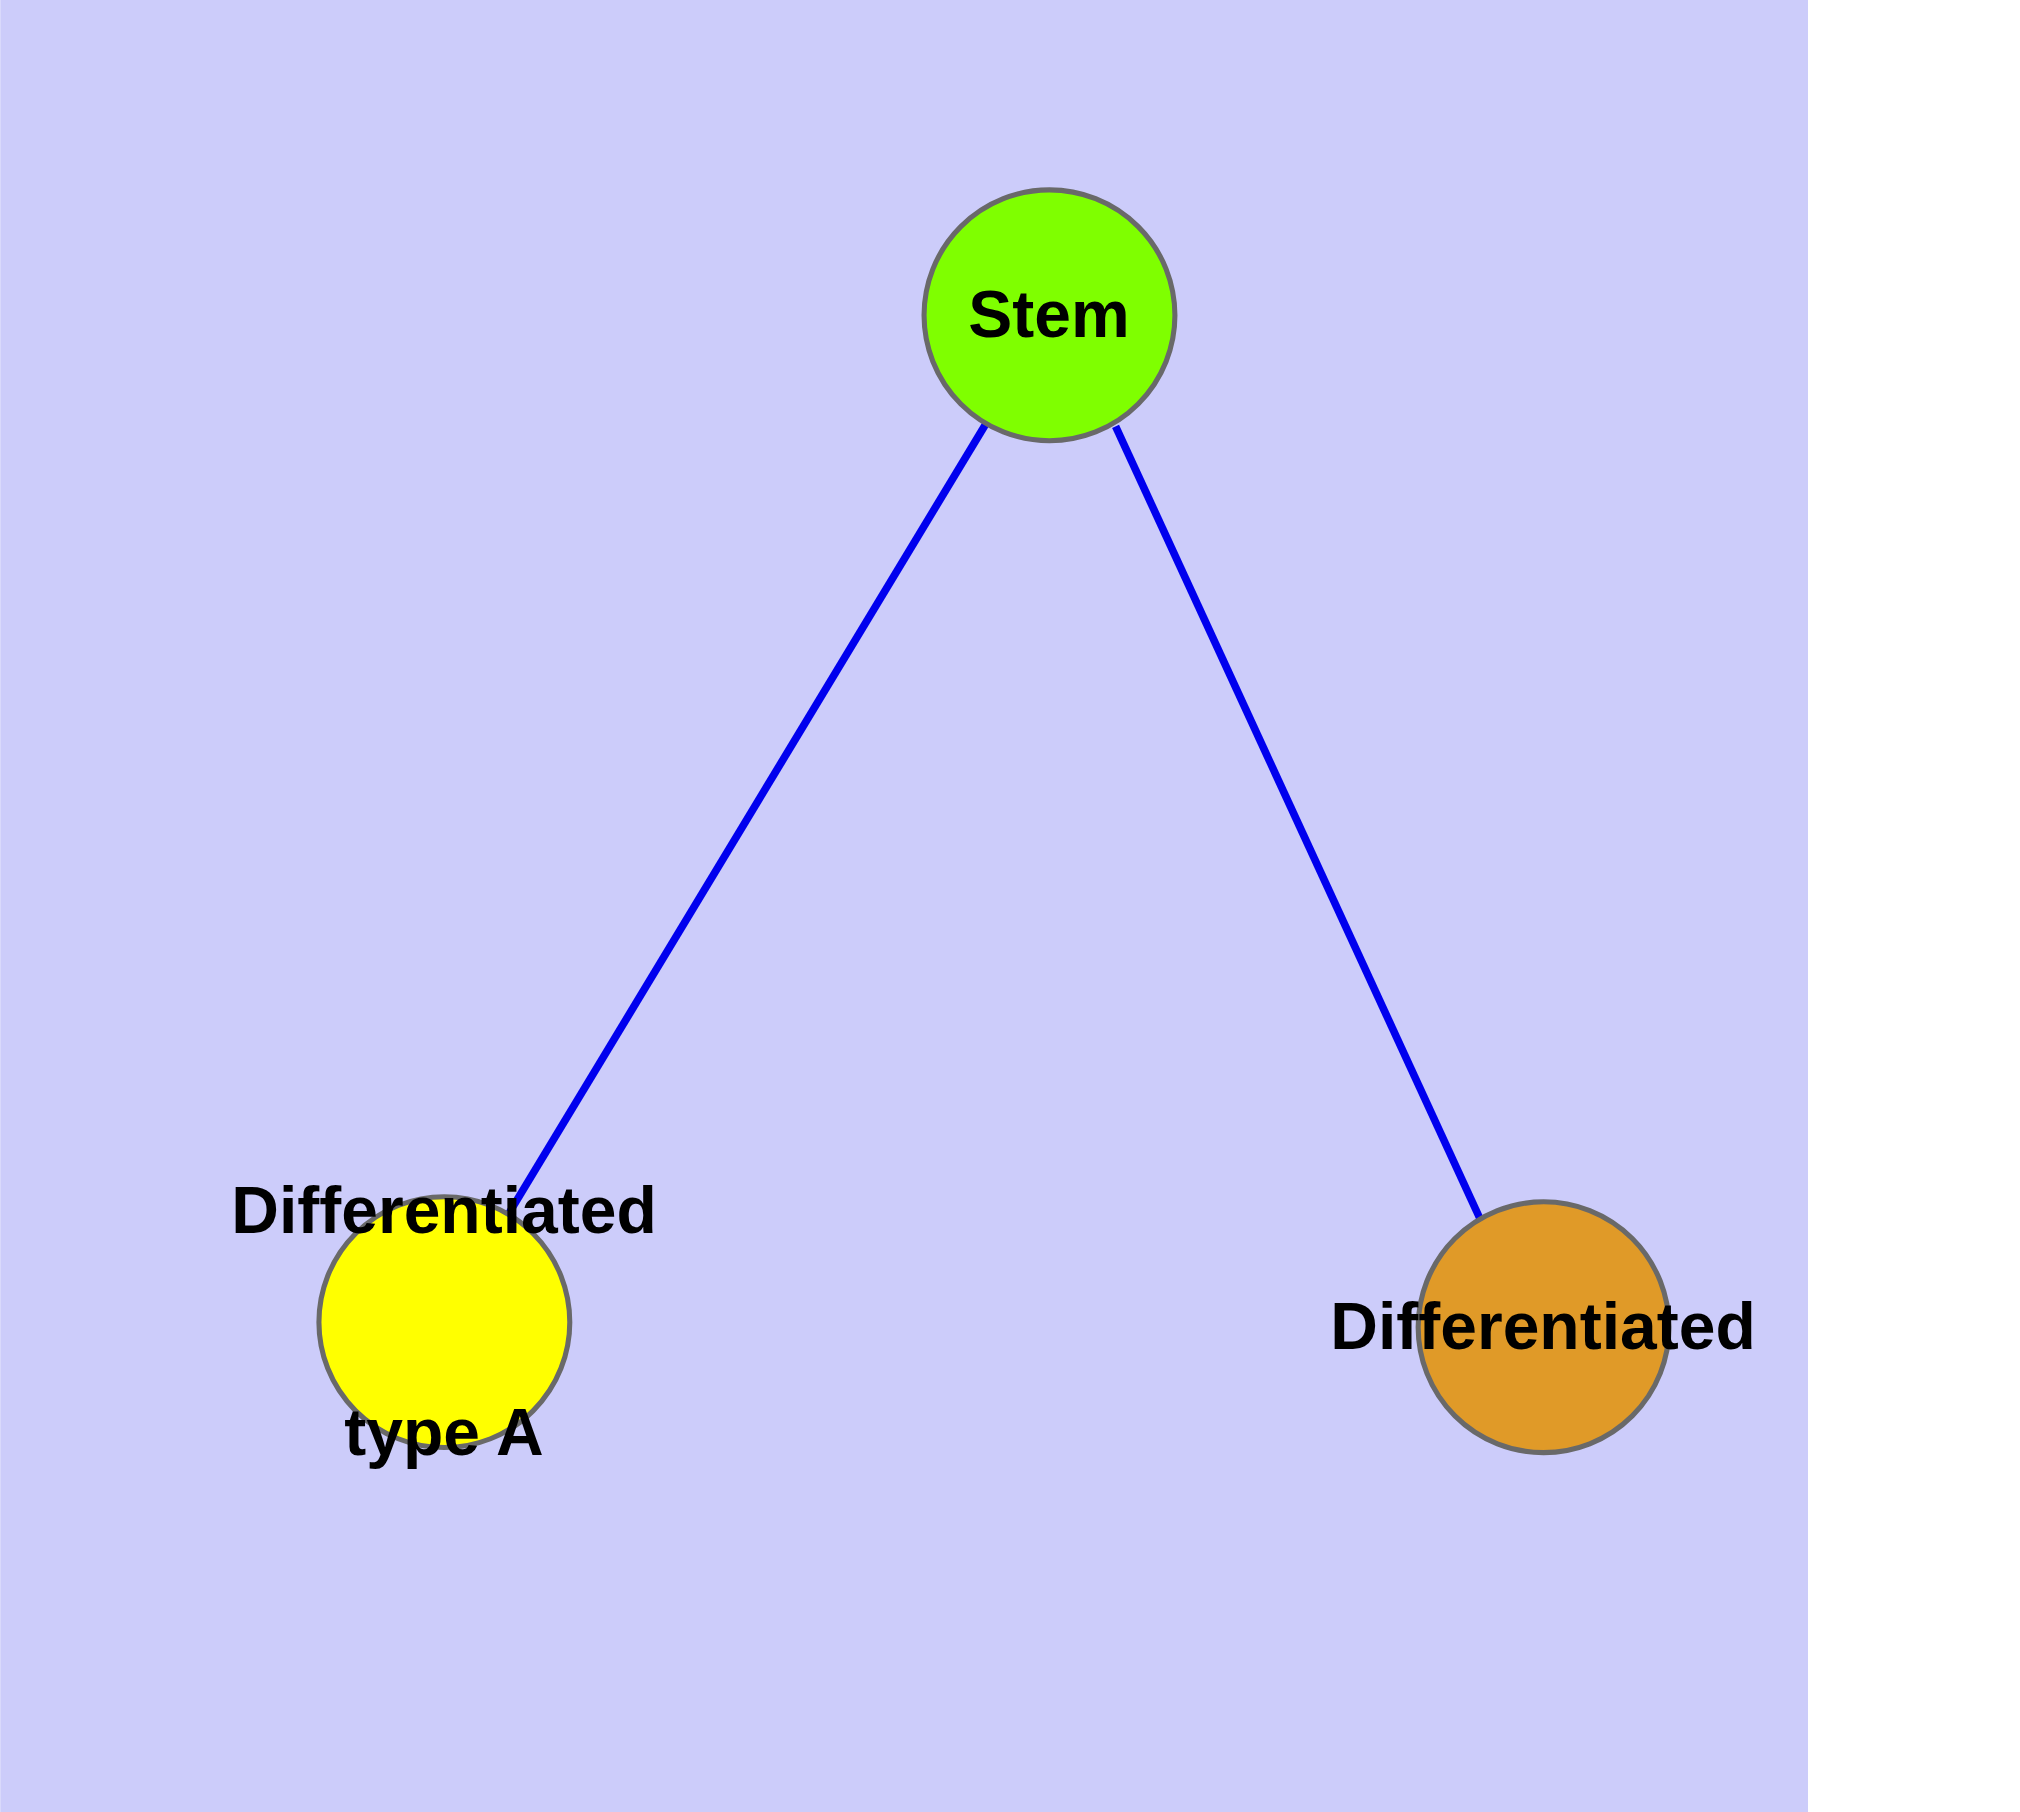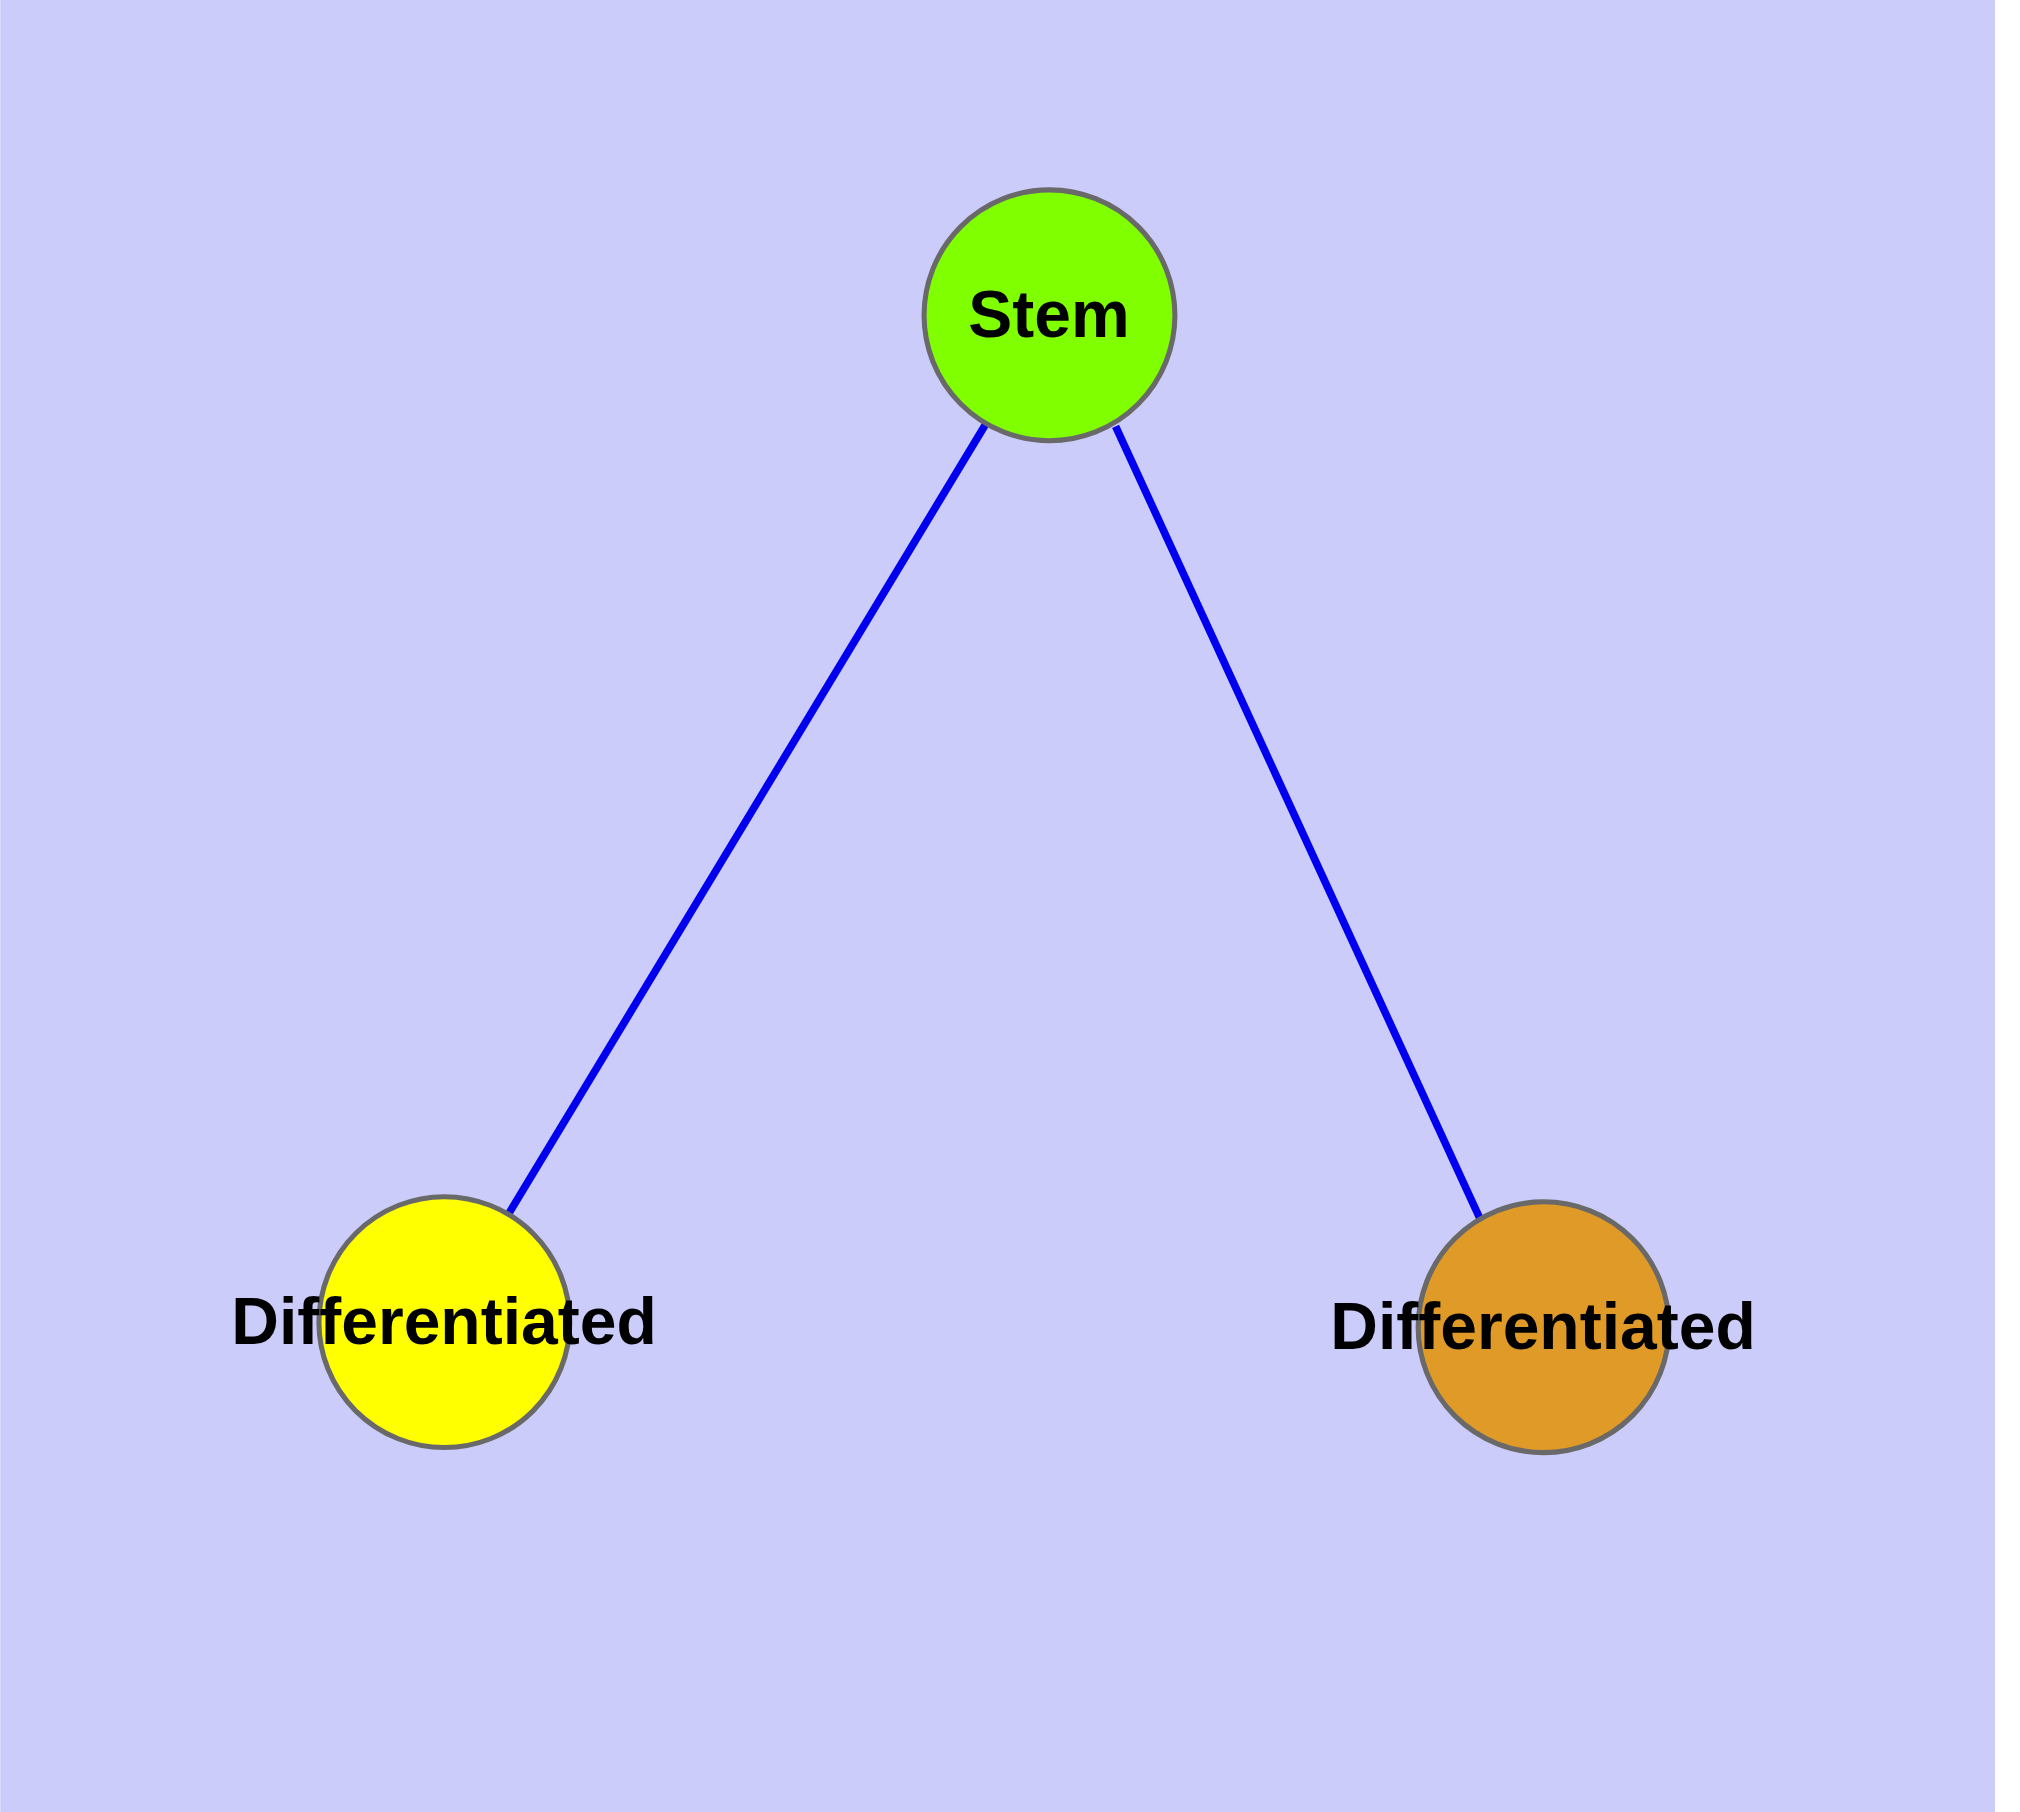--- a/index.html
+++ b/index.html
@@ -33,21 +33,21 @@
     pointer-events: none;
     transform: translate(-50%, -50%);
   }
   .label-stem   { font-size: 66px; }
   .label-type-a { font-size: 66px; }
   .label-type-b { font-size: 66px; }
 </style>
 </head>
 <body>
 
-<div id="canvas" style="width: 1995px; height: 1812px;">
+<div id="canvas" style="width: 1808px; height: 1812px;">
 
   <svg id="graph-svg" viewBox="0 0 2384 2138" xmlns="http://www.w3.org/2000/svg" style="width: 2021px; height: 1812px;">
 
     <rect id="bg-rect" x="0" y="0" width="2384" height="2138" fill="#ccccfa"></rect>
 
     <g>
       <line id="edge-0" x1="1163" y1="500" x2="600" y2="1432" stroke="#0000ee" stroke-width="9" stroke-linecap="butt"></line>
       <line id="edge-1" x1="1316" y1="503" x2="1746" y2="1438" stroke="#0000ee" stroke-width="9" stroke-linecap="butt"></line>
     </g>
 
@@ -55,20 +55,21 @@
       <circle id="node-0" cx="1238" cy="372" r="148" fill="#7fff00" stroke="#696969" stroke-width="6"></circle>
       <circle id="node-1" cx="524" cy="1560" r="148" fill="#ffff00" stroke="#696969" stroke-width="6"></circle>
       <circle id="node-2" cx="1821" cy="1566" r="148" fill="#e09a28" stroke="#696969" stroke-width="6"></circle>
     </g>
   </svg>
 
   <div id="label-0" class="node-label label-stem" style="left: 1049px; top: 315px; font-size: 66px; color: rgb(0, 0, 0);">Stem</div>
 
   <div id="label-1" class="node-label label-type-a" style="left: 444px; top: 1322px; font-size: 66px; color: rgb(0, 0, 0);">
     <div>Differentiated</div>
+    <div>type A</div>
   </div>
 
   <div id="label-2" class="node-label label-type-b" style="left: 1543px; top: 1327px; font-size: 66px; color: rgb(0, 0, 0);">
     <div>Differentiated</div>
   </div>
 
 </div>
 
 
 </body></html>

